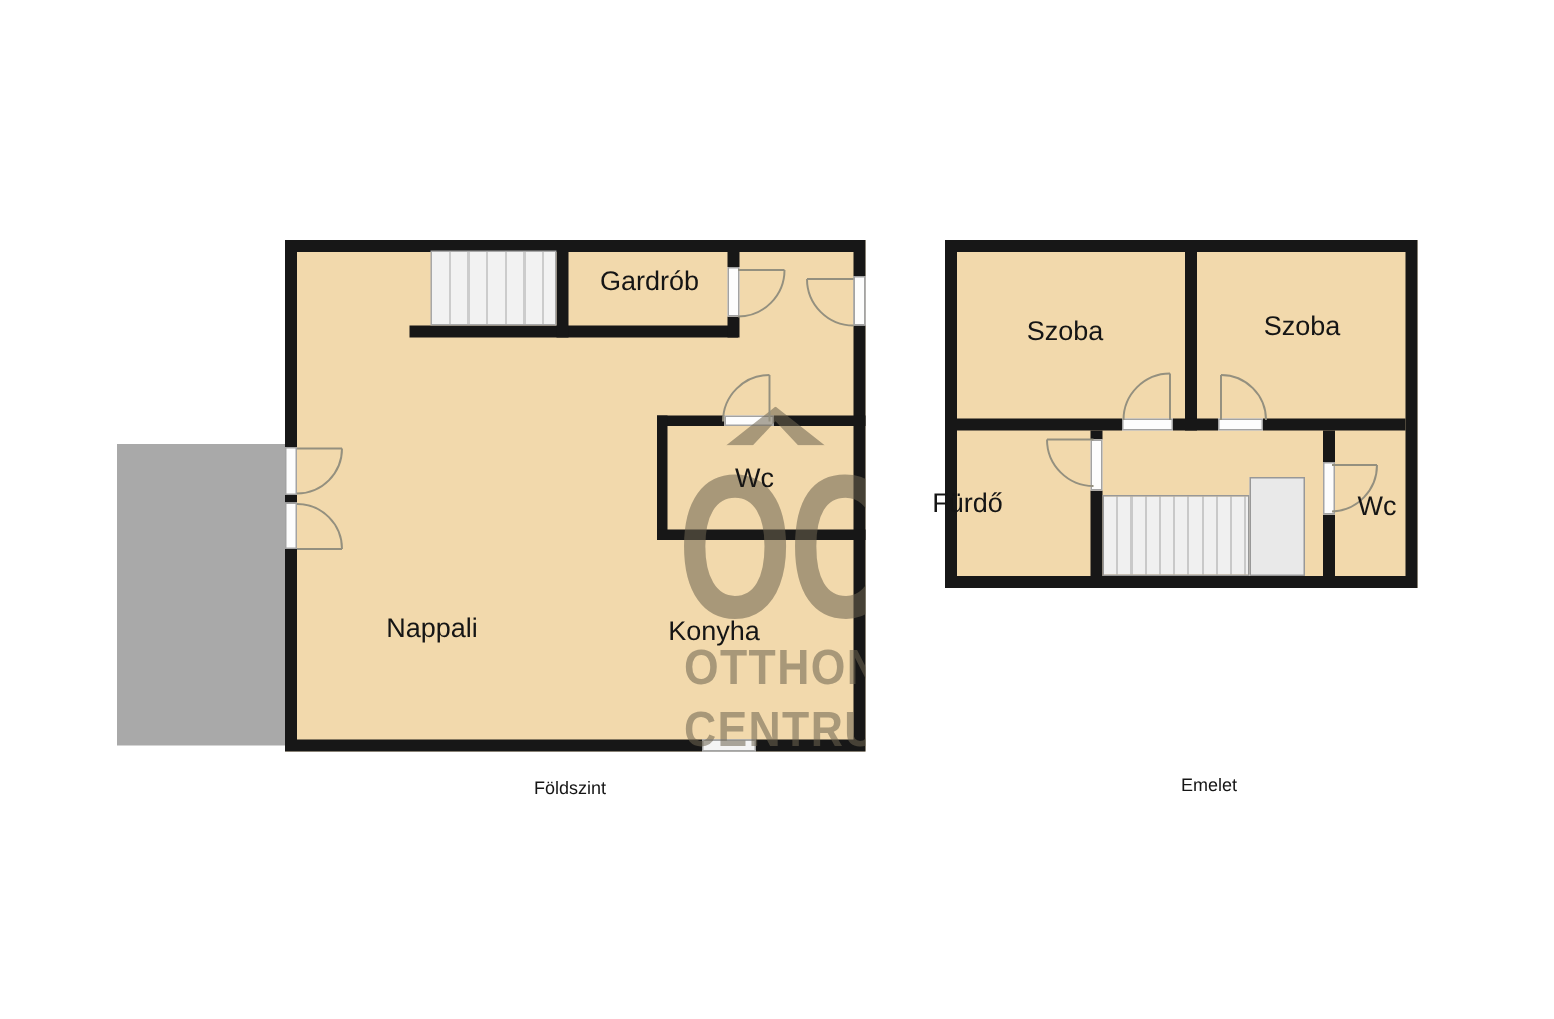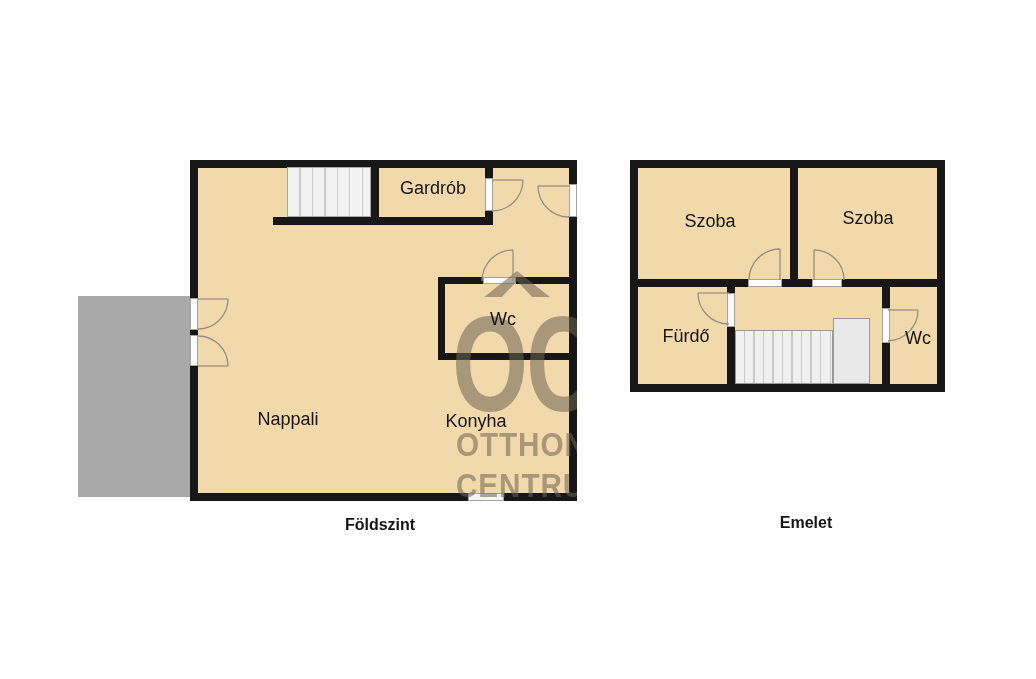--- a/index.html
+++ b/index.html
@@ -11,21 +11,21 @@
   .jamb{background:#fdfdfd;border:1px solid #a3a3a3;}
   .window{background:#f4f4f4;border:1px solid #a3a3a3;}
   .stairs{background:repeating-linear-gradient(90deg,#f2f2f2 0 11px,#cccccc 11px 12.5px);
           border:1.5px solid #a8a8a8;}
   .stairs-fine{background:repeating-linear-gradient(90deg,#f0f0f0 0 8px,#c9c9c9 8px 9.5px);
           border:1.5px solid #989898;}
   .landing{background:#e9e9e9;border:1.5px solid #989898;}
   .terrace{background:#a9a9a9;}
   .room-label{color:#151515;font-size:18px;white-space:nowrap;
               transform:translate(-50%,-50%);}
-  .caption{color:#151515;font-size:16px;white-space:nowrap;transform:translate(-50%,-50%);font-weight:bold;}
+  .caption{color:#151515;font-size:12px;white-space:nowrap;transform:translate(-50%,-50%);}
   .wm{color:#6d6450;opacity:0.55;overflow:hidden;pointer-events:none;}
   .wm *{position:absolute;}
   .wm-roof{background:#6d6450;
            clip-path:polygon(0 100%,50% 0,100% 100%,73% 100%,50% 38%,27% 100%);}
   .wm-oc{font-size:136px;font-weight:bold;line-height:1;letter-spacing:-3px;
          transform:scaleX(0.72);transform-origin:0 0;white-space:nowrap;}
   .wm-word{font-size:33px;font-weight:bold;line-height:1;letter-spacing:1px;
            transform:scaleX(0.9);transform-origin:0 0;white-space:nowrap;}
   svg.arcs{position:absolute;left:0;top:0;width:1036px;height:679px;pointer-events:none;}
   svg.arcs path{fill:none;stroke:#94907f;stroke-width:1.3;}
@@ -112,19 +112,19 @@
     <path d="M888 310 H918"></path>
     <path d="M918 310 A31 31 0 0 1 888 341"></path>
   </svg>
 
   <div class="abs room-label" style="left:288px;top:419px;">Nappali</div>
   <div class="abs room-label" style="left:476px;top:421px;">Konyha</div>
   <div class="abs room-label" style="left:433px;top:188px;">Gardrób</div>
   <div class="abs room-label" style="left:503px;top:319px;">Wc</div>
   <div class="abs room-label" style="left:710px;top:221px;">Szoba</div>
   <div class="abs room-label" style="left:868px;top:218px;">Szoba</div>
-  <div class="abs room-label" style="left:686px;top:336px;text-align:right;">Fürdő</div>
+  <div class="abs room-label" style="left:645px;top:336px;text-align:right;">Fürdő</div>
   <div class="abs room-label" style="left:918px;top:338px;">Wc</div>
 
   <div class="abs caption" style="left:380px;top:525px;">Földszint</div>
   <div class="abs caption" style="left:806px;top:523px;text-align:center;">Emelet</div>
 
 </div>
 
 </body></html>

